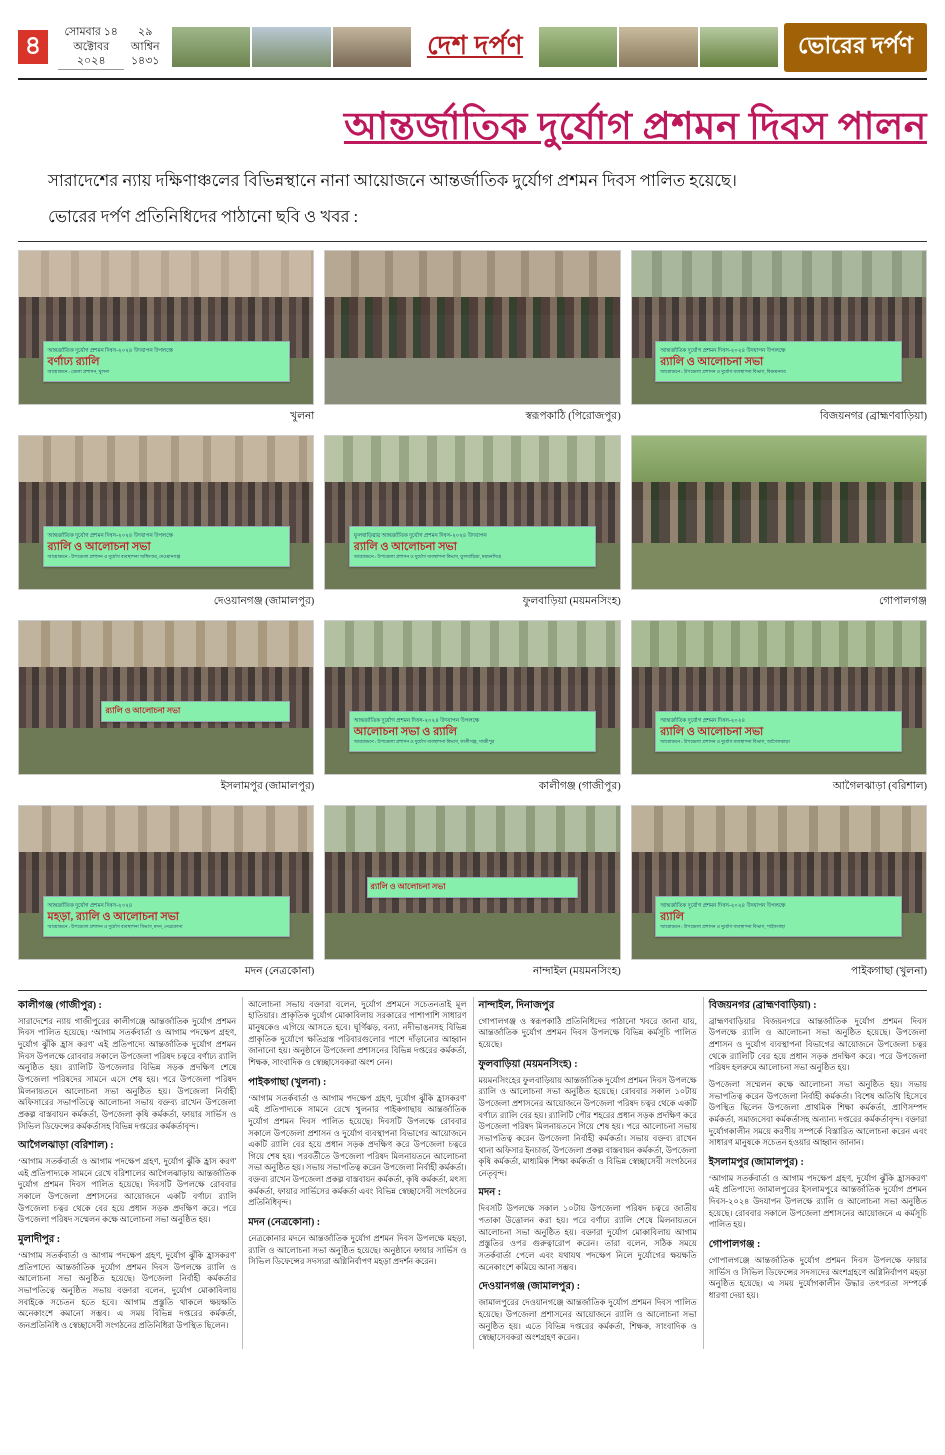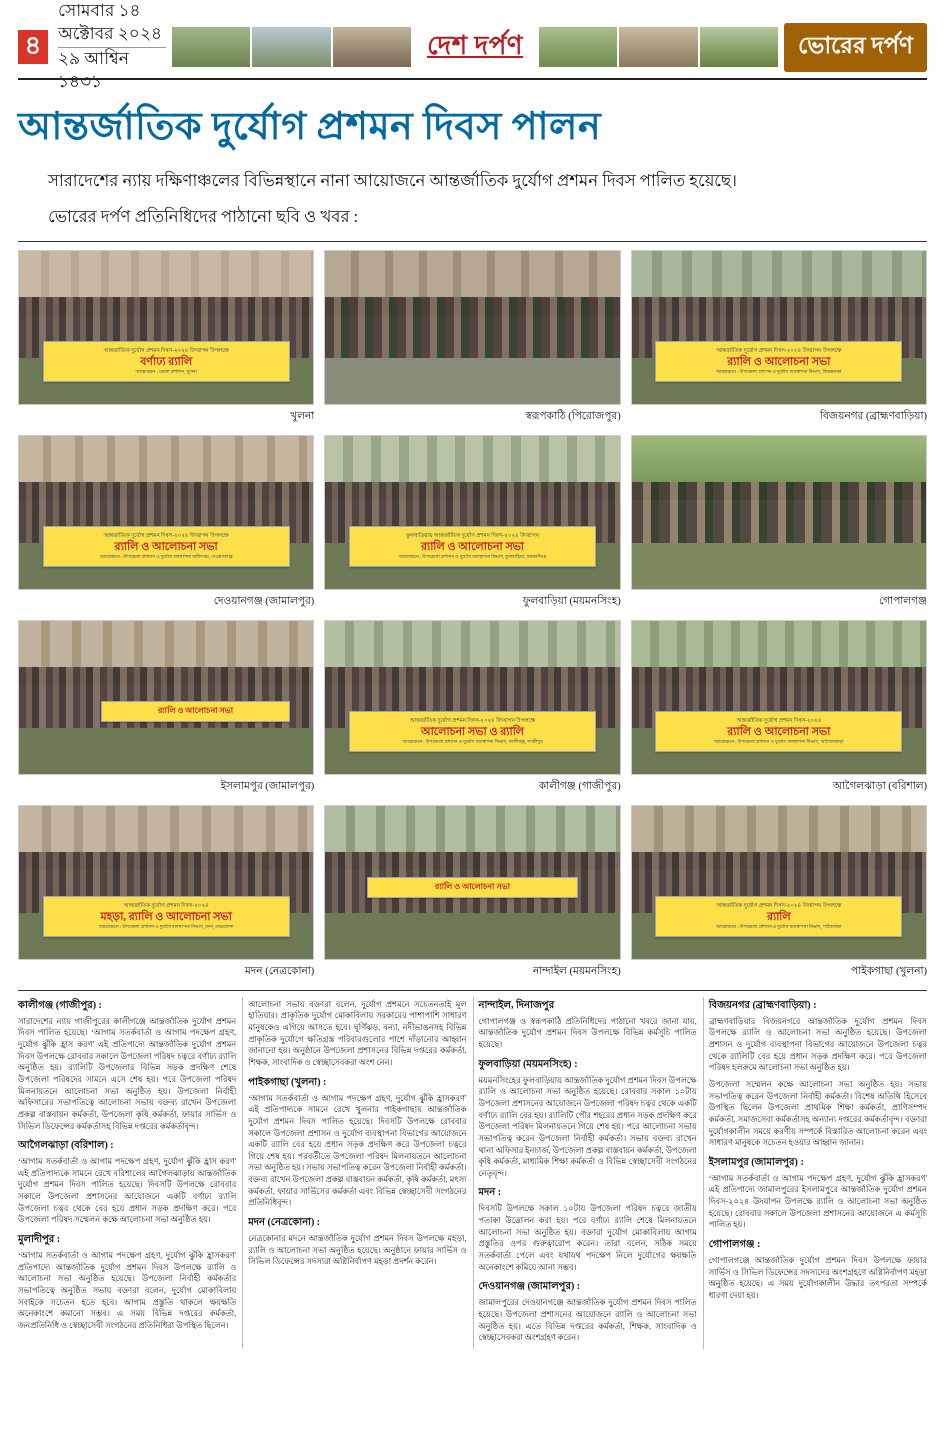--- a/index.html
+++ b/index.html
@@ -30,28 +30,29 @@
     width: 30px; height: 34px;
     background: #d8342a;
     color: #fff;
     font-size: 26px;
     font-weight: bold;
     display: flex; align-items: center; justify-content: center;
     font-family: "Liberation Serif", serif;
     flex: 0 0 auto;
   }
   .date-block {
-    display: flex; flex-direction: column;
+    display: flex; 
     justify-content: center;
     line-height: 1.35;
-    font-size: 17px;
+    font-size: 11px;
     color: #222;
     padding-left: 4px;
     width: 112px;
     flex: 0 0 auto;
+    text-align: center;
   }
   .date-block .d1 { border-bottom: 1px solid #999; padding-bottom: 1px; }
   .strip {
     flex: 1 1 auto;
     height: 40px;
     display: flex;
     gap: 2px;
     overflow: hidden;
   }
   .strip .ph { flex:1 1 0; height: 40px; }
@@ -72,26 +73,27 @@
     font-size: 23px;
     font-weight: bold;
     padding: 4px 14px 6px;
     border-radius: 3px;
     white-space: nowrap;
   }
   .rule-top { height: 2px; background: #222; margin-top: 4px; }
 
   
   .headline {
-    text-align: left;
-    color: #0369a1;
+    text-align: right;
+    color: #be185d;
     font-size: 38px;
     font-weight: bold;
     margin: 16px 0 8px;
     letter-spacing: .5px;
+    text-decoration: underline;
   }
   .subhead {
     text-align: left;
     font-size: 16.5px;
     line-height: 1.6;
     color: #111;
     margin: 0 30px 10px;
   }
   .rule-thin { height: 1px; background: #333; margin: 6px 0 8px; }
 
@@ -116,24 +118,23 @@
     opacity:.95;
   }
   .photo .bldg {
     position:absolute; left:0; right:0; top:0; height:42%;
     background: repeating-linear-gradient(90deg,#c9b9a4 0 22px,#b8a893 22px 30px);
   }
   .banner {
     position:absolute;
     left: 8%; right: 8%;
     bottom: 14%;
-    background: #fde047;
+    background: #86efac;
     border: 1px solid #9aa7b4;
     padding: 5px 4px 6px;
-    text-align: center;
     box-shadow: 0 1px 2px rgba(0,0,0,.25);
   }
   .banner .b-top { font-size: 5.5px; color:#1a3d6b; line-height:1.35; }
   .banner .b-main { font-size: 11px; font-weight:bold; color:#c0232b; line-height:1.2; margin:1px 0; }
   .banner .b-sub { font-size: 4.6px; color:#20406e; line-height:1.3; }
   .caption {
     text-align: right;
     font-size: 10.5px;
     padding: 3px 0 2px;
     color: #111;

